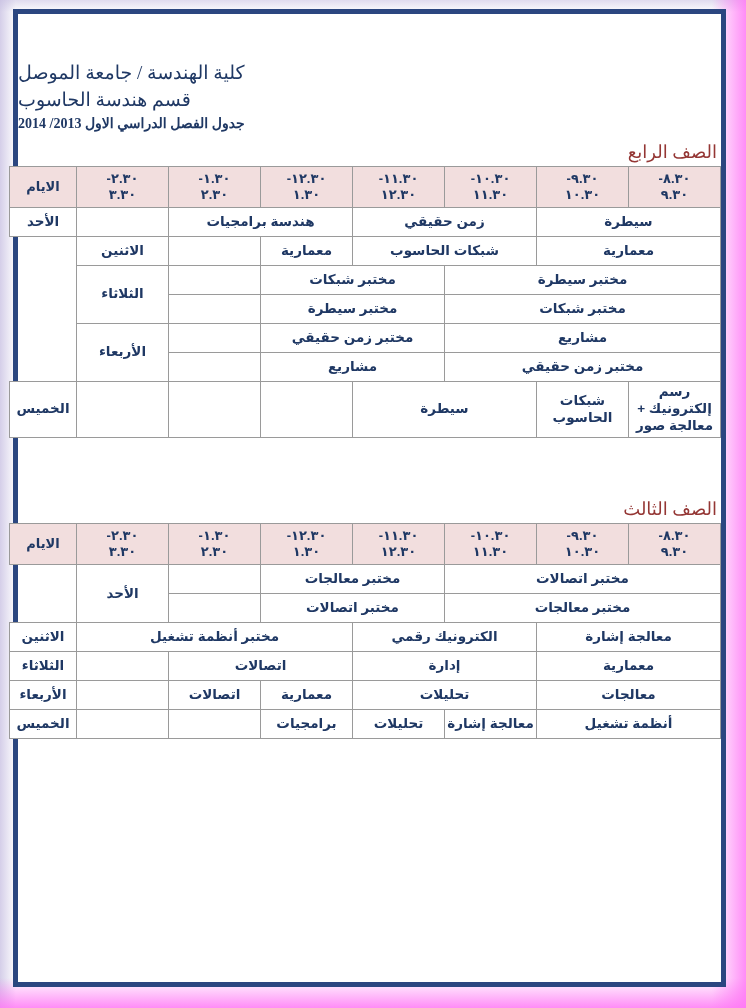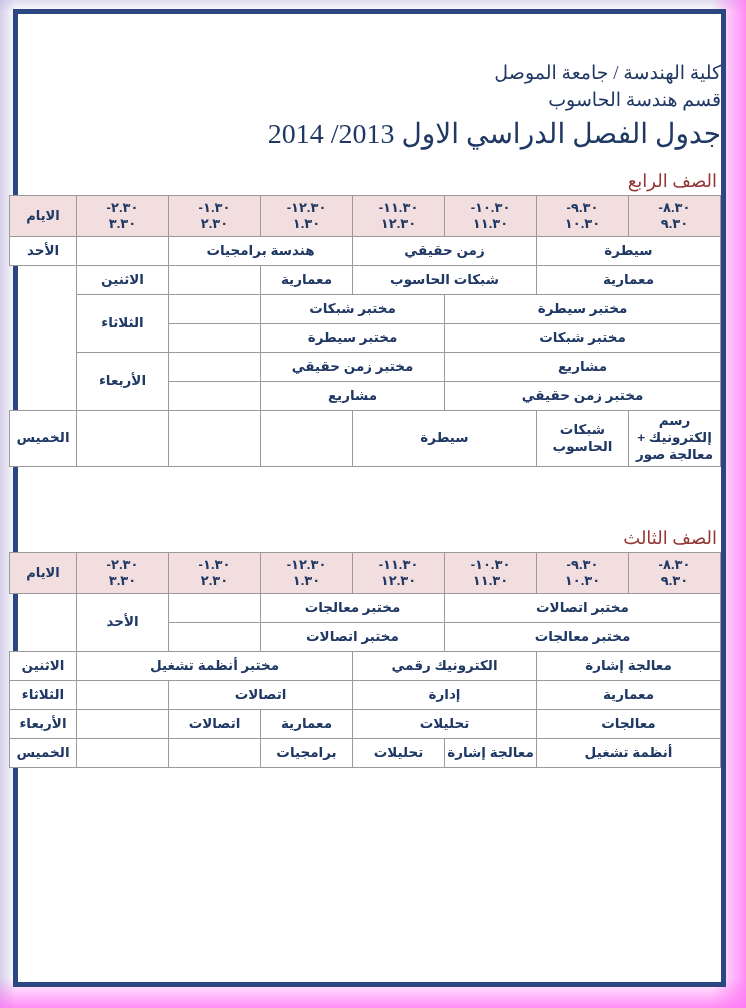--- a/index.html
+++ b/index.html
@@ -34,38 +34,38 @@
   #sheet{
     position:absolute;
     left:18px;top:14px;
     width:703px;height:968px;
     box-sizing:border-box;
     padding:0;
   }
 
   
   .doc-head{
-    text-align:right;
+    text-align:left;
     color:#1f3864;
     font-size:19px;
     line-height:1.42;
     font-weight:400;
     margin:0;
   }
   #title-block{margin-top:46px;}
-  #title-line3{font-size:28px;}
+  #title-line3{font-size:14px;font-weight:bold;}
 
   .class-label{
     color:#943634;
     font-size:18px;
     text-align:right;
     margin:0 0 3px 0;
     padding-right:4px;
   }
-  #class-label-4{margin-top:16px;}
+  #class-label-4{margin-top:7px;}
   #class-label-3{margin-top:0;font-family:Liberation Serif, serif;}
 
   
   table.sched{
     border-collapse:collapse;
     table-layout:fixed;
     width:672px;
     margin:0 auto 0 10px;
     direction:rtl;
   }

